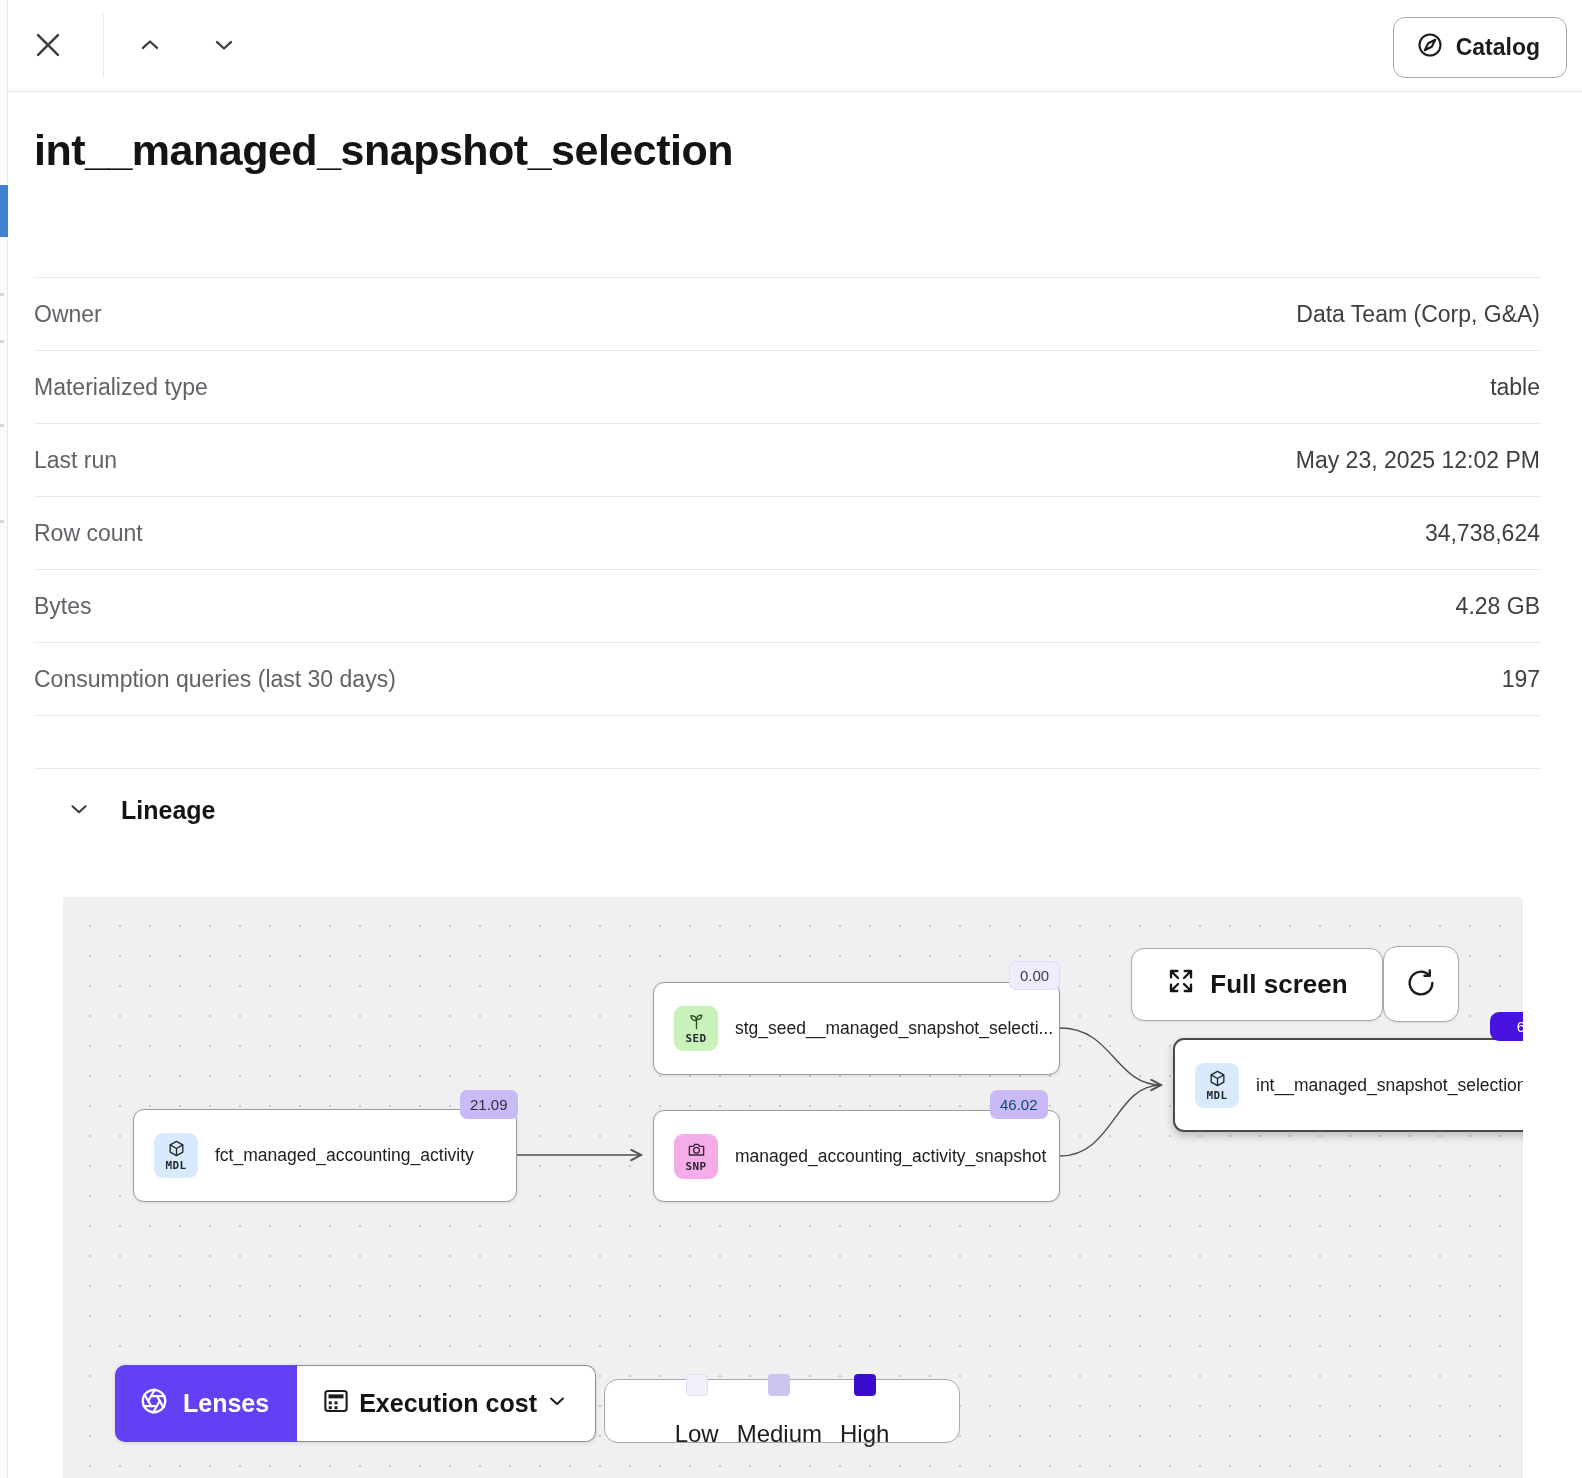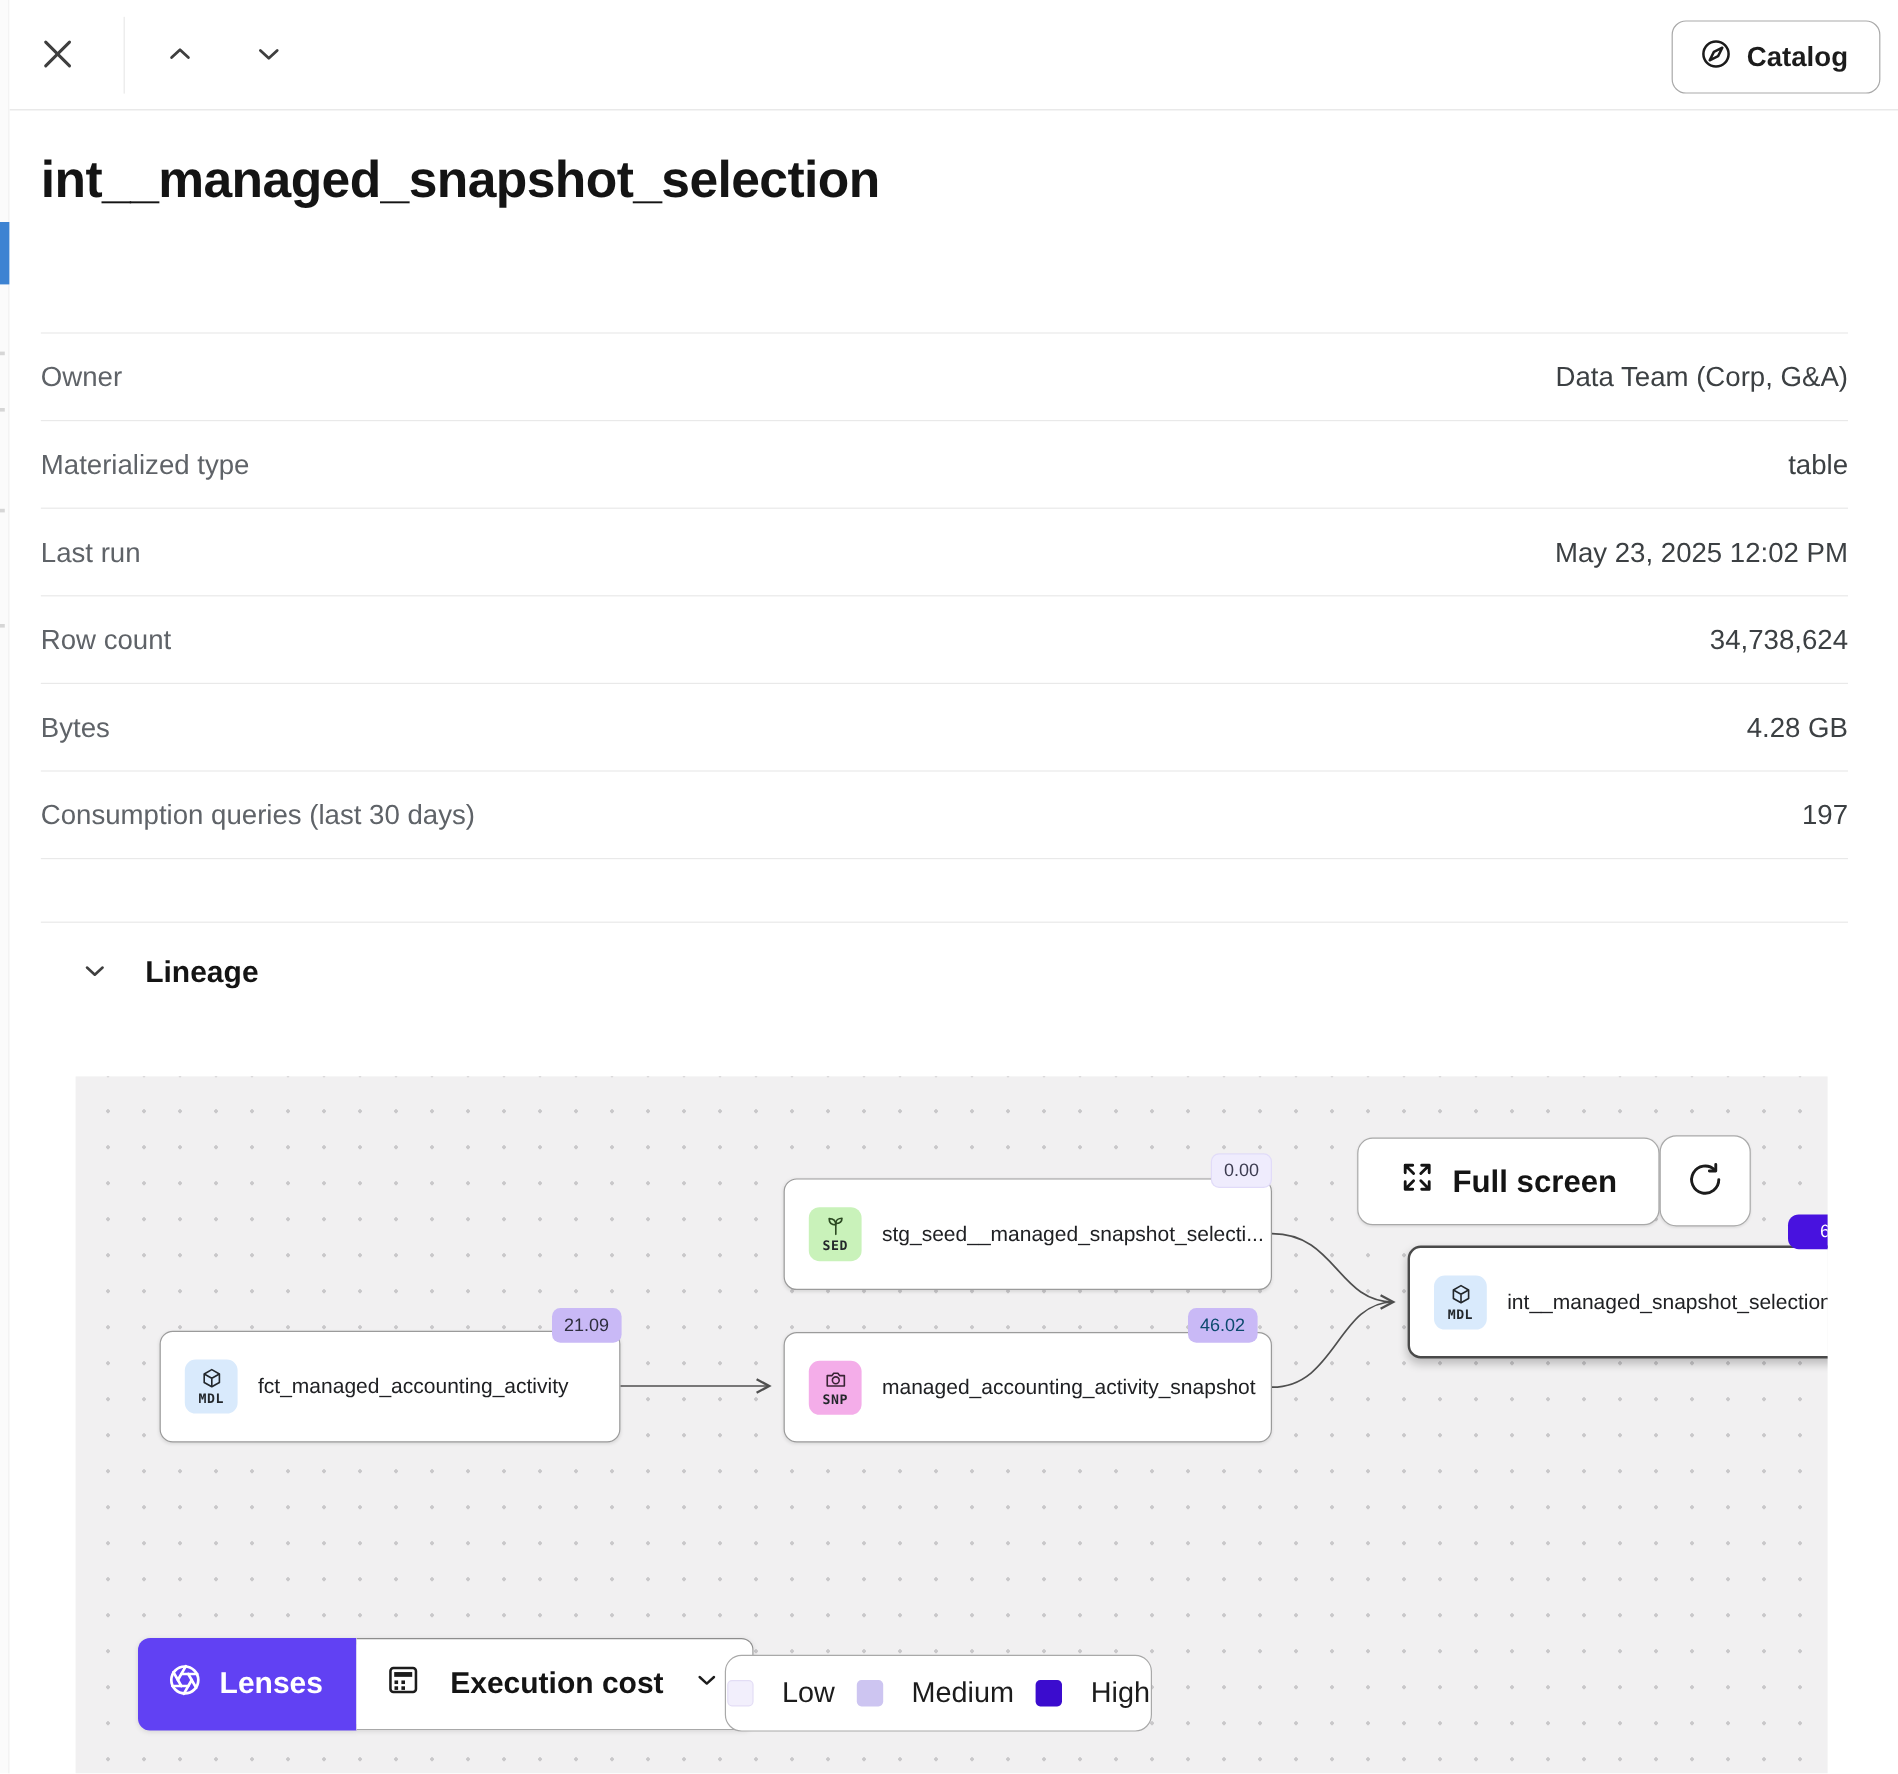--- a/index.html
+++ b/index.html
@@ -87,29 +87,29 @@
     background:#fff; border:1.5px solid #a9a9a9; border-radius:14px; cursor:pointer;
     display:flex; align-items:center; justify-content:center; color:#1c1c1c;
     box-shadow:0 1px 2px rgba(0,0,0,0.08); }
 
   
   .lenses-wrap { position:absolute; left:52px; top:468px; height:77px; display:flex;
     filter:drop-shadow(0 1px 2px rgba(0,0,0,0.12)); }
   .lenses-btn { height:77px; padding:0 28px 0 24px; display:flex; align-items:center; gap:14px;
     border:none; border-radius:10px 0 0 10px; cursor:pointer; color:#fff;
     font-size:25px; font-weight:700; font-family:inherit; }
-  .lens-select { height:77px; padding:0 26px 0 24px; display:flex; align-items:center; gap:24px;
+  .lens-select { height:77px; padding:0 26px 0 24px; display:flex; align-items:center; gap:8px;
     background:#fff; border:1.5px solid #8d8d8d; border-left:none; border-radius:0 10px 10px 0;
     cursor:pointer; font-size:25px; font-weight:700; color:#141414; font-family:inherit; }
 
   
   .legend { position:absolute; left:541px; top:482px; width:356px; height:64px;
     background:#fff; border:1.5px solid #a9a9a9; border-radius:14px;
     display:flex; align-items:center; justify-content:center; gap:18px; }
-  .leg-item { display:flex; align-items:center; gap:24px; }
+  .leg-item { display:flex; align-items:center; gap:24px;flex-direction:column; }
   .leg-swatch { width:22px; height:22px; border-radius:4px; }
   .leg-label { font-size:24px; color:#1c1c1c; }
 </style>
 </head>
 <body>
 
 <div id="page">
 
   <div id="strip">
     <div class="active" style="background: rgb(61, 131, 210);"></div>

